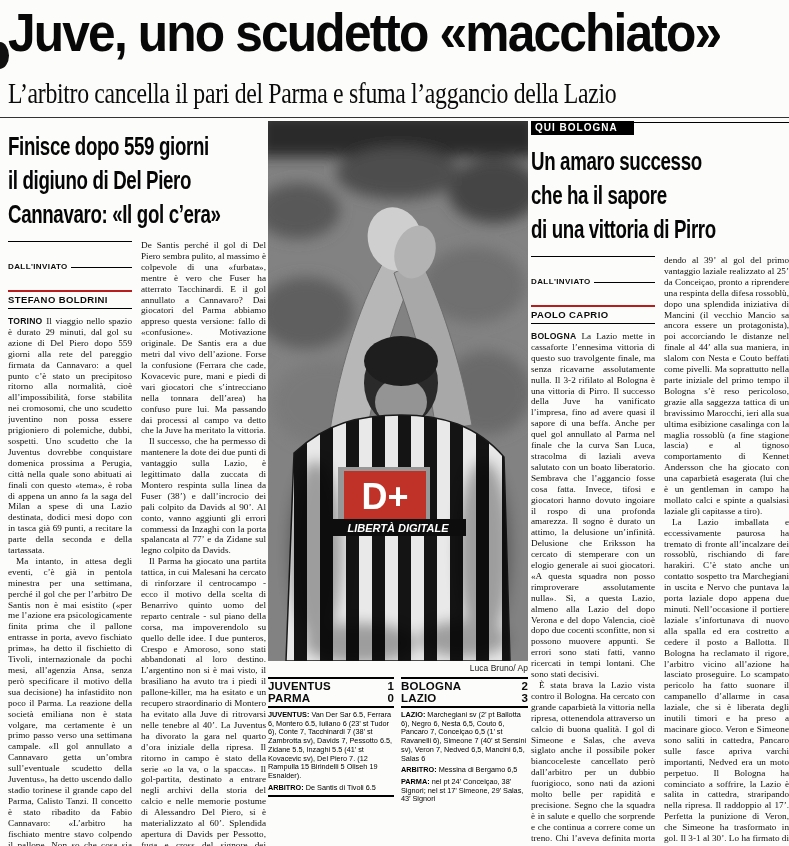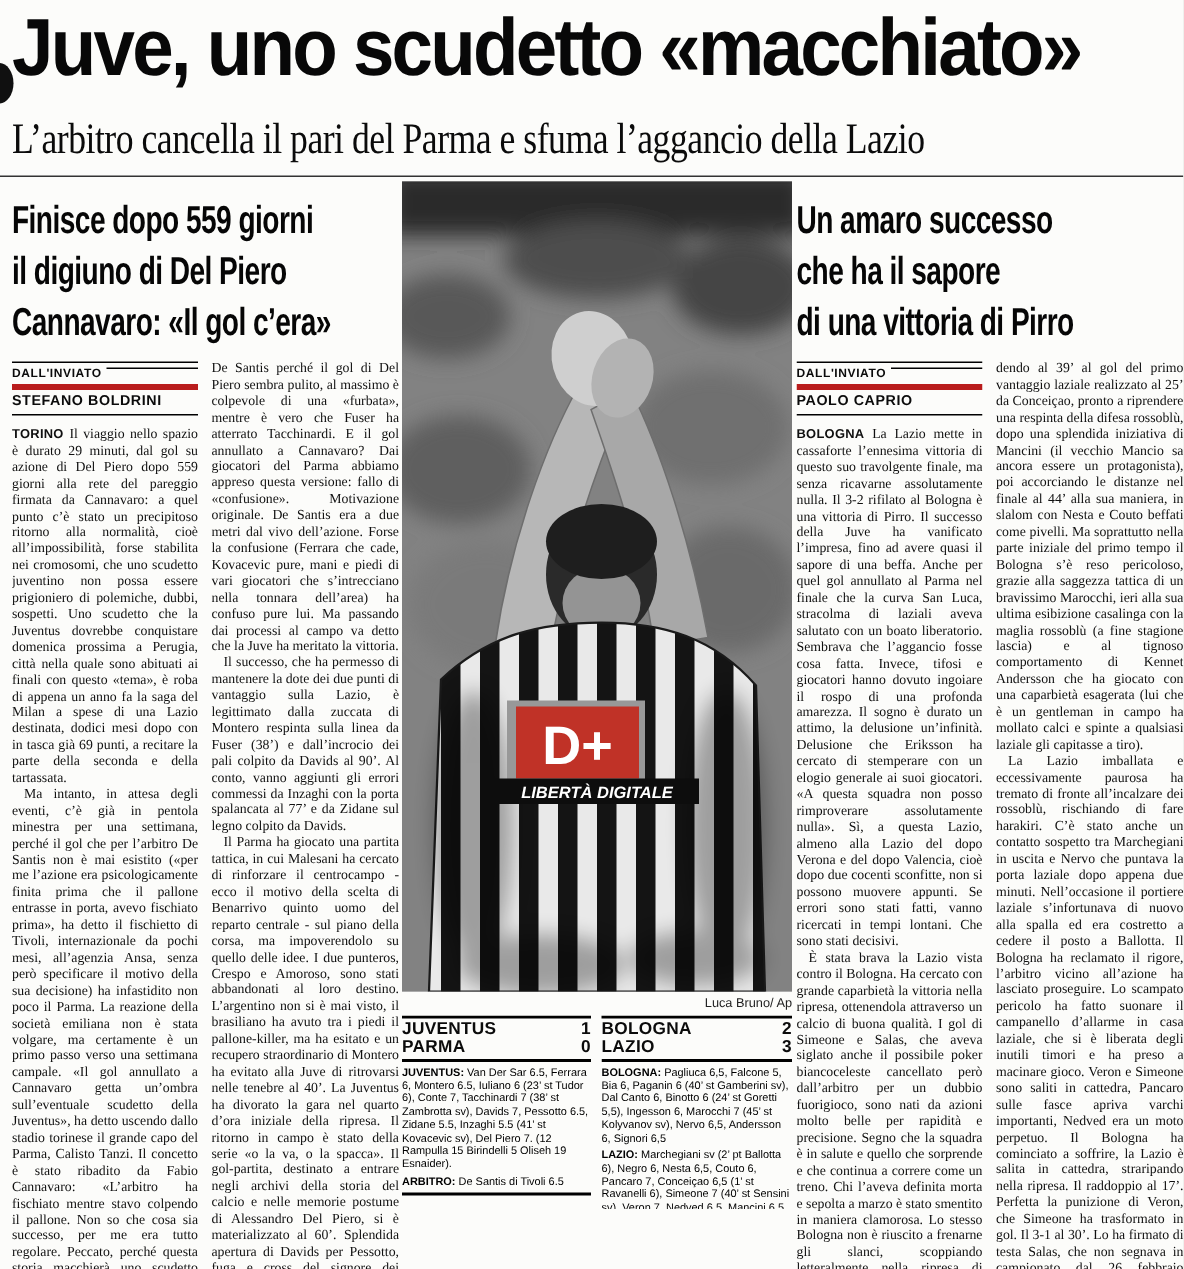--- a/index.html
+++ b/index.html
@@ -25,25 +25,25 @@
   .kicker-line{flex:1;border-top:1.5px solid #000;margin-top:1px;}
   .article-headline{margin:8px 0 9px;font:bold 26px/34px "Liberation Sans",sans-serif;
     letter-spacing:-.5px;white-space:pre-line;transform:scaleX(.72);transform-origin:left top;width:139%;color:#060606;}
   .cols{display:flex;gap:9px;}
   .article-col{overflow:hidden;}
   .col-a{width:124px;flex:0 0 124px;}
   .col-b{width:125px;flex:0 0 125px;}
 
   
   .byline{margin:1px 0 7px;}
-  .byline-label-row{display:flex;border-top:1px solid #000;padding-top:2px;}
+  .byline-label-row{display:flex;align-items:center;border-top:1px solid #000;padding-top:20px;}
   .byline-label{font:bold 8px/10px "Liberation Sans",sans-serif;letter-spacing:.4px;}
   .byline-rule{flex:1;border-top:1px solid #000;margin-left:3px;margin-top:1px;}
-  .byline-name{font:bold 9.5px/12px "Liberation Sans",sans-serif;border-top:4px solid #b91c1c;
-    border-bottom:1px solid #000;margin-top:2px;padding:2px 0 2px;letter-spacing:.4px;}
+  .byline-name{font:bold 9.5px/12px "Liberation Sans",sans-serif;border-top:2px solid #b91c1c;
+    border-bottom:1px solid #000;margin-top:18px;padding:2px 0 2px;letter-spacing:.4px;}
 
   
   .body-para{margin:0;font:400 9.2px/10.9px "Liberation Serif",serif;text-align:justify;
     hyphens:auto;-webkit-hyphens:auto;color:#101010;}
   .paras .body-para + .body-para{text-indent:8px;font-family:Liberation Serif, serif;}
   .body-para .lead{font:bold 8.6px/10.9px "Liberation Sans",sans-serif;letter-spacing:.2px;}
 
   
   .photo{position:absolute;left:268px;top:121px;width:260px;margin:0;}
   .photo svg{display:block;background:#777;}
@@ -170,29 +170,32 @@
         <div class="score-row">
           <span class="team">BOLOGNA</span>
           <span class="score">2</span>
         </div>
         <div class="score-row">
           <span class="team">LAZIO</span>
           <span class="score">3</span>
         </div>
       </div>
       <div class="box-body">
-          <p class="box-line"><b class="lead">BOLOGNA: </b>Pagliuca 6,5, Falcone 5, Bia 6, Paganin 6 (40’ st Gamberini sv), Dal Canto 6, Binotto 6 (24’ st Goretti 5,5), Ingesson 6, Marocchi 7 (45’ st Kolyvanov sv), Nervo 6,5, Andersson 6, Signori 6,5</p>
           <p class="box-line"><b class="lead">LAZIO: </b>Marchegiani sv (2’ pt Ballotta 6), Negro 6, Nesta 6,5, Couto 6, Pancaro 7, Conceiçao 6,5 (1’ st Ravanelli 6), Simeone 7 (40’ st Sensini sv), Veron 7, Nedved 6,5, Mancini 6,5, Salas 6</p>
           <p class="box-line"><b class="lead">ARBITRO: </b>Messina di Bergamo 6,5</p>
           <p class="box-line"><b class="lead">PARMA: </b>nel pt 24’ Conceiçao, 38’ Signori; nel st 17’ Simeone, 29’ Salas, 43’ Signori</p>
         </div>
     </div>
   </div>
 
   <section class="article article-right">
+    <div class="kicker-row">
+      <span class="kicker">QUI BOLOGNA</span>
+      <span class="kicker-line"></span>
+    </div>
     <h2 class="article-headline">Un amaro successo
 che ha il sapore
 di una vittoria di Pirro</h2>
     <div class="cols">
       <div class="article-col col-a">
         <div class="byline">
           <div class="byline-label-row">
             <span class="byline-label">DALL'INVIATO</span>
             <span class="byline-rule"></span>
           </div>

